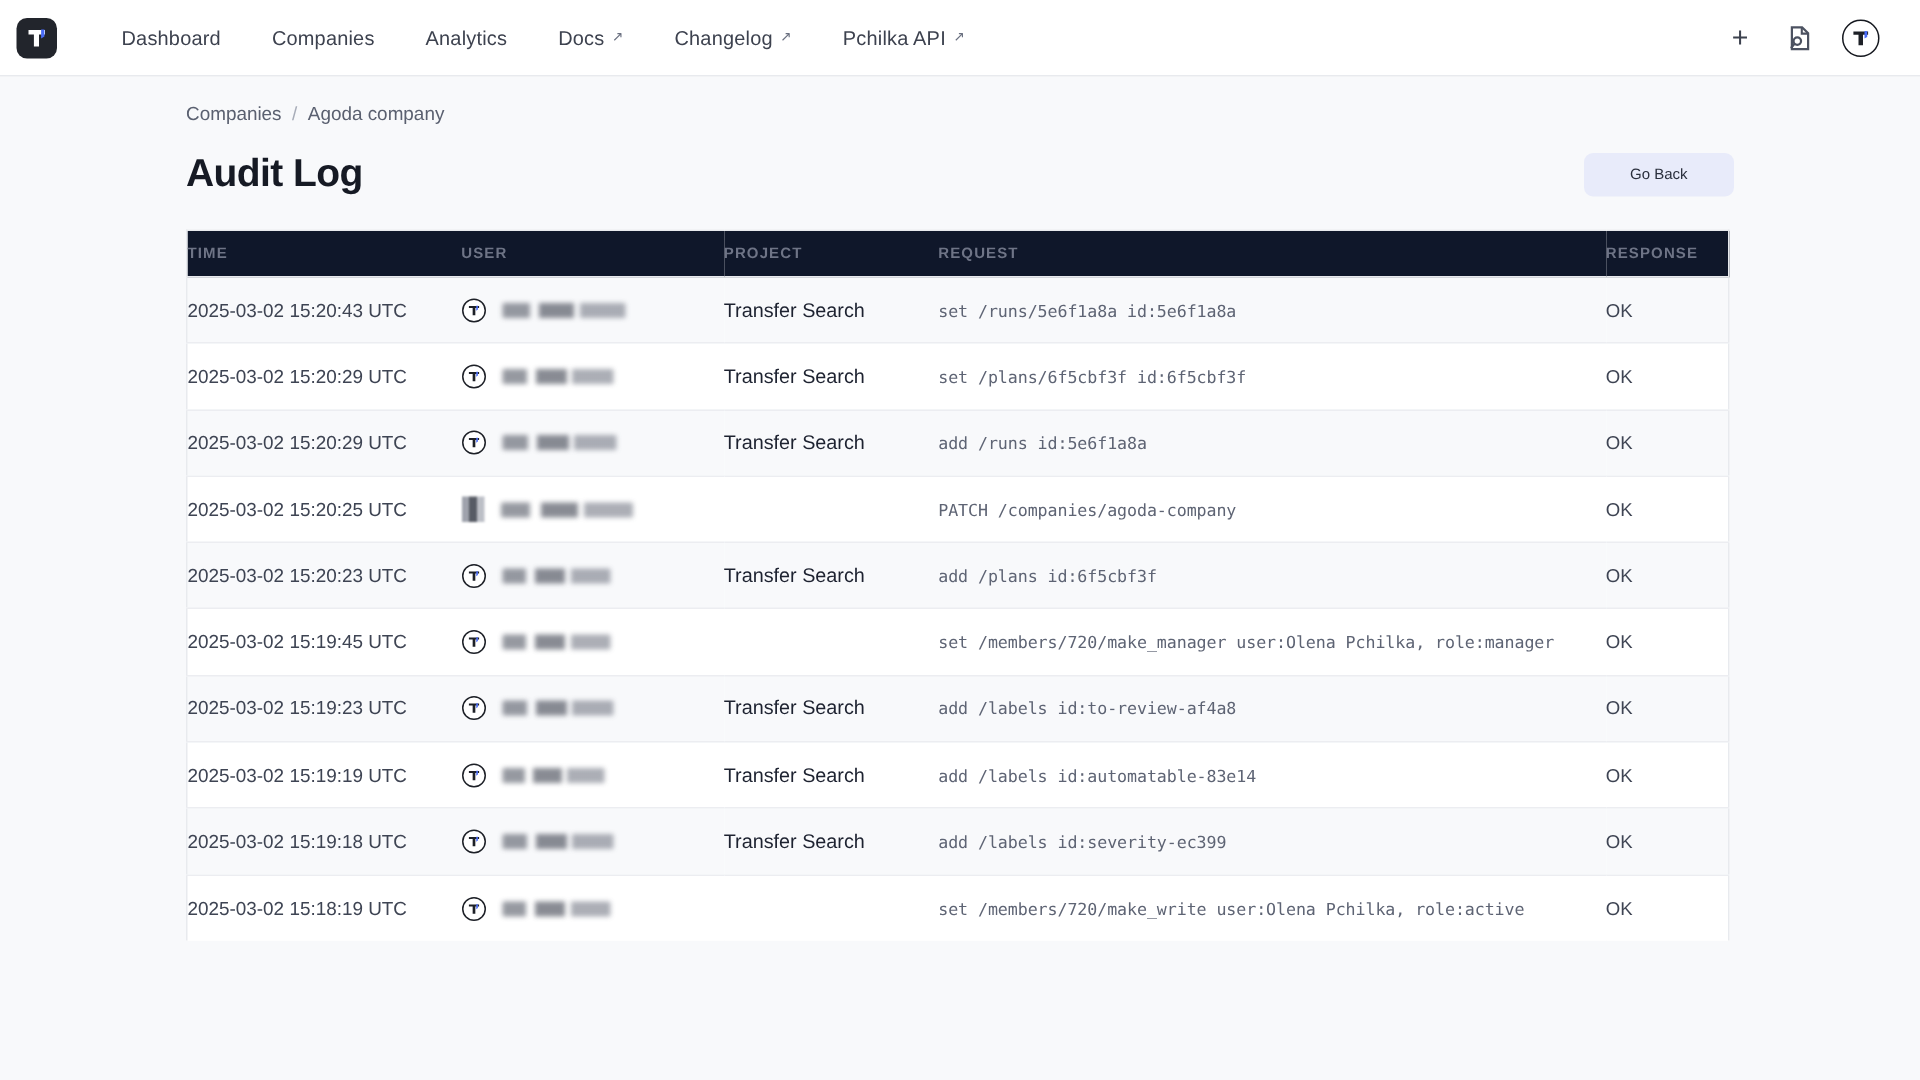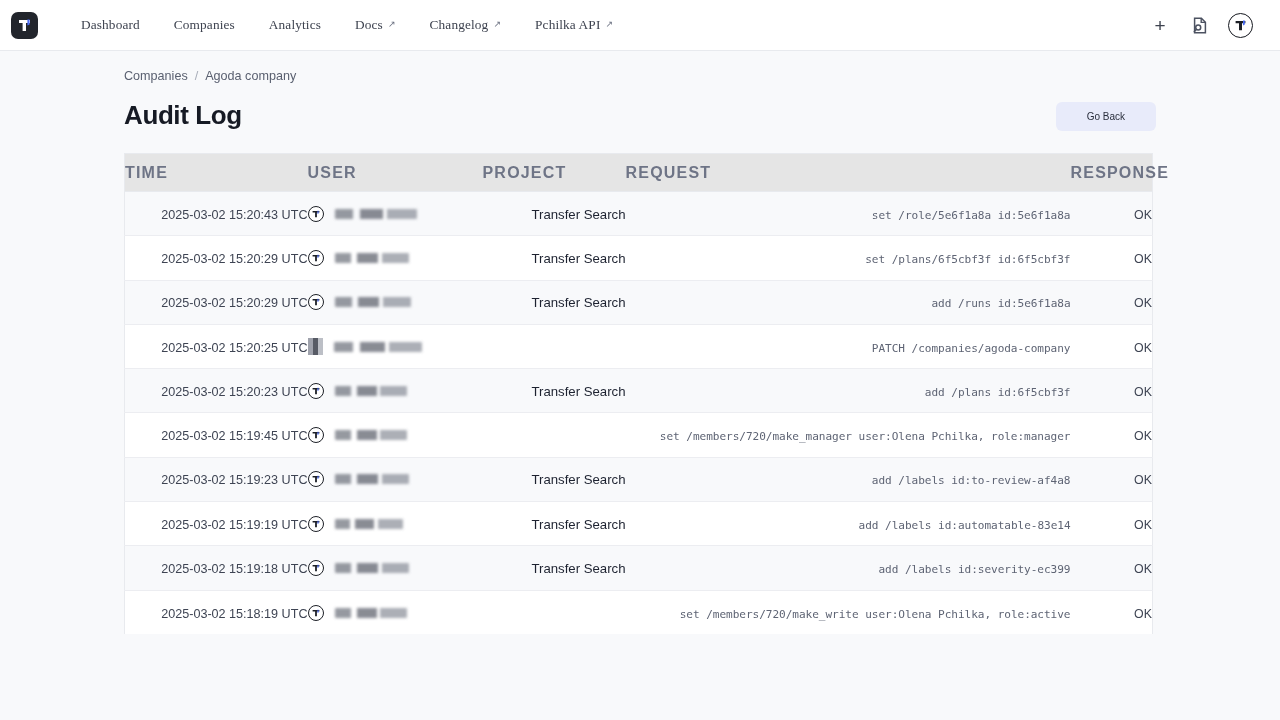--- a/index.html
+++ b/index.html
@@ -39,21 +39,20 @@
     flex: 0 0 auto;
     position: relative;
   }
   .brand-logo svg { display: block; }
 
   .nav-links {
     display: flex;
     align-items: center;
     margin-left: 26px;
     gap: 0px;
-    font-family: Liberation Serif, serif;
   }
 
   .nav-link {
     font-size: 13.3px;
     color: #3d424f;
     text-decoration: none;
     padding: 6px 17px;
     white-space: nowrap;
     display: inline-flex;
     align-items: center;
@@ -154,40 +153,39 @@
   .audit-table {
     width: 1028px;
     border-collapse: collapse;
     background: #fff;
     border: 1px solid #e8eaee;
     border-bottom: none;
     table-layout: fixed;
   }
 
   .audit-table thead th {
-    background: #e5e5e5;
-    font-size: 16px;
+    background: #0f172a;
+    font-size: 10px;
     font-weight: 700;
     letter-spacing: 0.075em;
     color: #6e7486;
     text-align: left;
     padding: 10px 0 9px 0;
     border-bottom: 1px solid #e8eaee;
     height: 31px;
   }
 
   th.c-time, td.c-time   { width: 183px; padding-left: 8px; }
   th.c-user, td.c-user   { width: 175px; }
   th.c-proj, td.c-proj   { width: 143px; }
   th.c-req,  td.c-req    { width: 445px; }
   th.c-resp, td.c-resp   { width: 82px; }
 
   .audit-table tbody tr {
     height: 44.3px;
-    text-align: right;
   }
   .audit-table tbody tr:nth-child(odd)  { background: #f8f9fb; }
   .audit-table tbody tr:nth-child(even) { background: #ffffff; }
   .audit-table tbody td {
     border-top: 1px solid #ecedf1;
     vertical-align: middle;
     padding: 0;
   }
   .audit-table tbody tr:first-child td { border-top: none; }
 
@@ -346,21 +344,21 @@
               <div class="user-avatar-circle">
                 <svg width="10" height="10" viewBox="0 0 10 10" aria-hidden="true">
                   <path d="M1.6 2 H8.4 V3.4 H5.9 V8.2 H4.1 V3.4 H1.6 Z" fill="#1d2027"></path>
                   <path d="M6.5 1.8 H7.6 V4.4 L6.5 5.1 Z" fill="#4a6cf7"></path>
                 </svg>
               </div>
               <div class="redacted-name" style="width: 82px; background: linear-gradient(90deg, rgba(120, 124, 134, 0.95) 0px, rgba(120, 124, 134, 0.95) 22%, rgba(255, 255, 255, 0) 22%, rgba(255, 255, 255, 0) 30%, rgba(95, 99, 110, 0.9) 30%, rgba(95, 99, 110, 0.9) 58%, rgba(255, 255, 255, 0) 58%, rgba(255, 255, 255, 0) 63%, rgba(135, 139, 150, 0.85) 63%, rgba(135, 139, 150, 0.85) 100%);"></div>
             </div>
           </td>
           <td class="c-proj"><span class="cell-project">Transfer Search</span></td>
-          <td class="c-req"><span class="cell-request">set /role/5e6f1a8a id:5e6f1a8a</span></td>
+          <td class="c-req"><span class="cell-request">set /runs/5e6f1a8a id:5e6f1a8a</span></td>
           <td class="c-resp"><span class="cell-response">OK</span></td>
         </tr>
         <tr>
           <td class="c-time"><span class="cell-time">2025-03-02 15:20:29 UTC</span></td>
           <td class="c-user">
             <div class="cell-user">
               <div class="user-avatar-circle">
                 <svg width="10" height="10" viewBox="0 0 10 10" aria-hidden="true">
                   <path d="M1.6 2 H8.4 V3.4 H5.9 V8.2 H4.1 V3.4 H1.6 Z" fill="#1d2027"></path>
                   <path d="M6.5 1.8 H7.6 V4.4 L6.5 5.1 Z" fill="#4a6cf7"></path>

